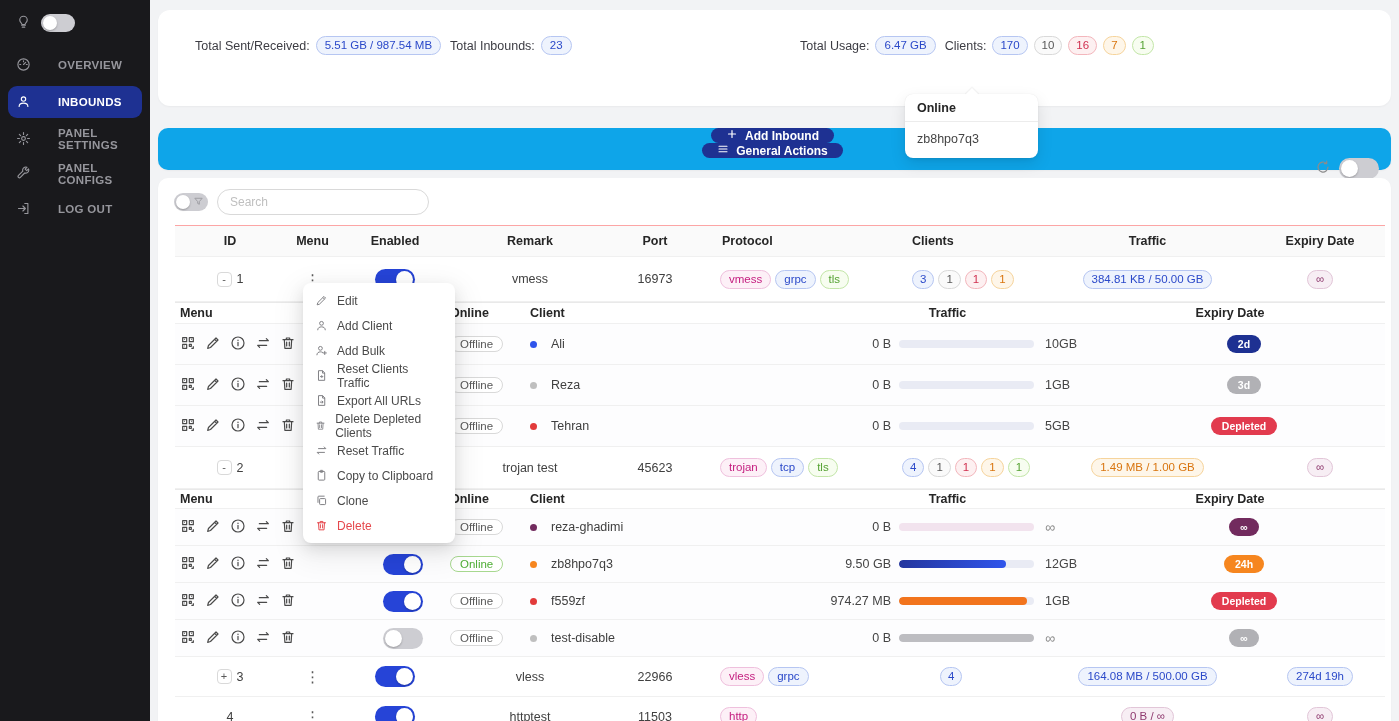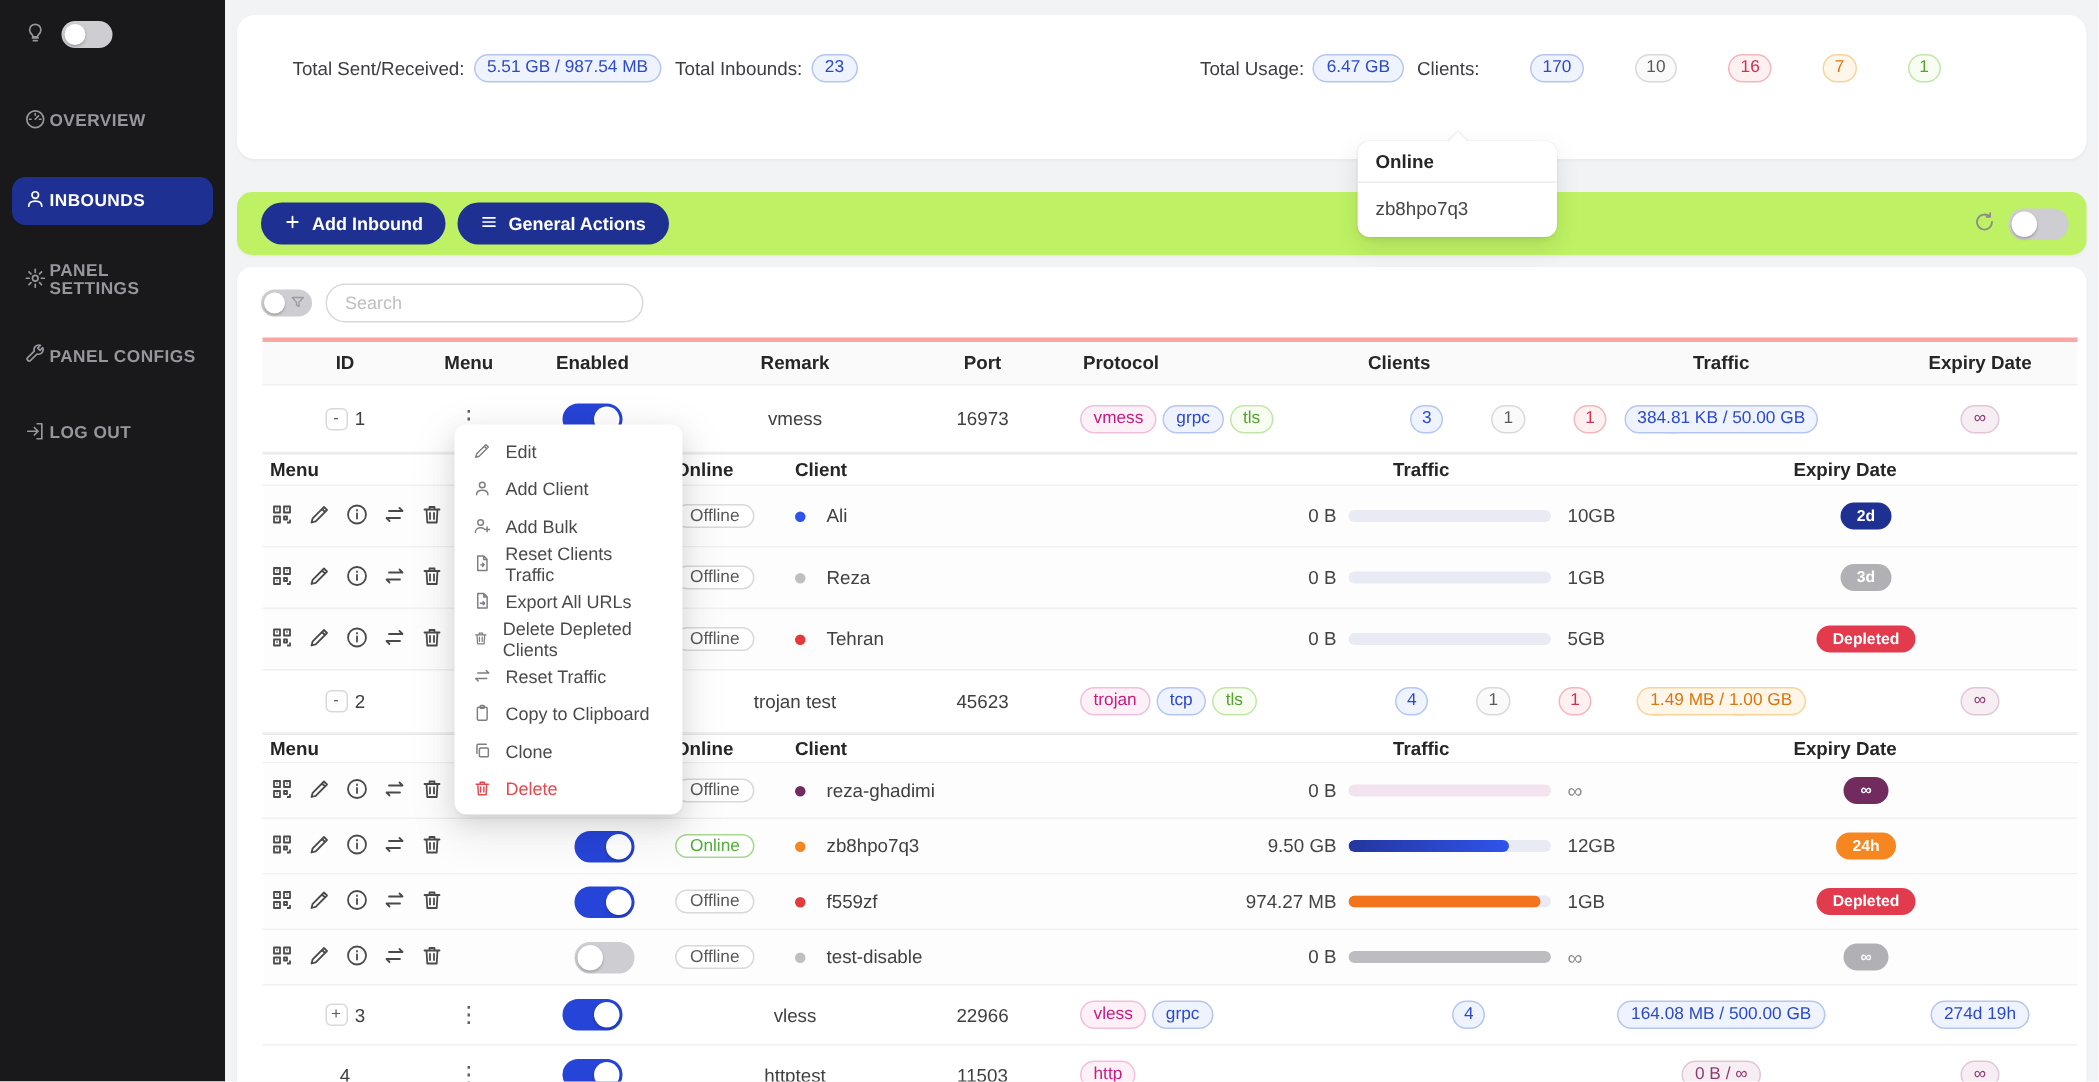--- a/index.html
+++ b/index.html
@@ -3,21 +3,21 @@
 <meta charset="utf-8">
 <style>
   * { box-sizing: border-box; margin: 0; padding: 0; }
   html,body { width:1399px; height:721px; overflow:hidden; }
   body { font-family:"Liberation Sans", sans-serif; background:#f2f3f5; color:#404040; position:relative; font-size:13px; }
   svg.ic { width:15px; height:15px; flex:none; }
 
   
   .sb { position:absolute; left:0; top:0; bottom:0; width:150px; background:#19191c; padding-top:8px; z-index:5; }
   .sb-top { display:flex; align-items:center; gap:10px; padding:6px 16px 12px; color:#96969c; }
-  .sb-item { display:flex; align-items:center; gap:2px; height:28px; margin:23px 8px; padding:0 8px; border-radius:9px;
+  .sb-item { display:flex; align-items:center; gap:27px; height:28px; margin:7px 8px; padding:0 8px; border-radius:9px;
              color:#96969c; font-size:11.5px; font-weight:700; letter-spacing:.3px; cursor:pointer; }
   .sb-item.active { background:#1e3192; color:#fff; height:32px; }
 
   
   .sw { display:inline-block; width:40px; height:21px; border-radius:11px; background:#2644d7; position:relative; flex:none; cursor:pointer; }
   .sw::after { content:""; position:absolute; top:2px; left:21px; width:17px; height:17px; border-radius:50%; background:#fff; box-shadow:0 1px 2px rgba(0,0,0,.25); }
   .sw.off { background:#cdcdd2; }
   .sw.off::after { left:2px; }
   .sw.sm { width:34px; height:18px; }
   .sw.sm::after { width:14px; height:14px; left:18px; }
@@ -27,21 +27,21 @@
   
   .tag { display:inline-flex; align-items:center; justify-content:center; border:1px solid; border-radius:11px;
          padding:1px 8px; font-size:11.5px; line-height:15px; white-space:nowrap; }
   .tg-blue   { background:#eef3fd; border-color:#b6c6f2; color:#2b49c9; }
   .tg-pink   { background:#fdf0f7; border-color:#efc0dd; color:#c41d7f; }
   .tg-green  { background:#f7fdf0; border-color:#c3e6a8; color:#55a233; }
   .tg-red    { background:#fdf0f1; border-color:#f3b6bc; color:#d03050; }
   .tg-orange { background:#fef6e9; border-color:#f6d49c; color:#d9750f; }
   .tg-default{ background:#fafafa; border-color:#d9d9d9; color:#595959; }
   .tg-pinkmuted { background:#f7eef4; border-color:#e2c6d8; color:#8f3a6f; }
-  .cnt { min-width:10px; padding:1px 7px; border-radius:10px;margin-left:28px; }
+  .cnt { min-width:10px; padding:1px 7px; border-radius:10px; }
   .bdg { display:inline-block; min-width:18px; text-align:center; border-radius:11px; padding:3px 11px;
          font-size:10.5px; font-weight:700; color:#fff; line-height:12px; white-space:nowrap;margin-left:28px; }
   .b-navy{background:#1e3192;} .b-gray{background:#b1b1b5;} .b-red{background:#e23b4e;}
   .b-orange{background:#f6861f;} .b-plum{background:#722b5e;}
   .stat-pill { border:1px solid #d9d9d9; border-radius:11px; padding:1px 9px; font-size:11.5px; color:#595959; background:#fff; white-space:nowrap; }
   .stat-pill.on { border-color:#a7d88f; color:#4fae36; }
 
   
   .topcard { position:absolute; left:158px; right:8px; top:10px; height:96px; background:#fff; border-radius:12px;
              box-shadow:0 1px 2px rgba(0,0,0,.04); }
@@ -50,37 +50,37 @@
   .stat-row { display:flex; align-items:center; gap:6px; height:19px; font-size:12.5px; color:#3c3c43; }
 
   
   .pop { position:absolute; left:905px; top:94px; width:133px; background:#fff; border-radius:8px; z-index:40;
          box-shadow:0 3px 6px -4px rgba(0,0,0,.14), 0 6px 16px rgba(0,0,0,.10), 0 0 1px rgba(0,0,0,.12); }
   .pop-arrow { position:absolute; top:-4px; left:62px; width:10px; height:10px; background:#fff; transform:rotate(45deg); box-shadow:-1px -1px 1px rgba(0,0,0,.05); }
   .pop-title { padding:7px 12px 6px; font-size:12.5px; font-weight:700; color:#262626; border-bottom:1px solid #ececec; }
   .pop-body { padding:10px 12px 12px; font-size:12.5px; color:#444; }
 
   
-  .card1 { position:absolute; left:158px; right:8px; top:128px; height:42px; background:#bef264; border-radius:10px;
-           box-shadow:0 1px 2px rgba(0,0,0,.04); display:flex; align-items:center; padding:0 12px 0 16px; }
+  .card1 { position:absolute; left:158px; right:8px; top:128px; height:42px; background:#0ea5e9; border-radius:10px;
+           box-shadow:0 1px 2px rgba(0,0,0,.04); display:flex; align-items:center; padding:0 12px 0 16px;flex-direction:column; }
   .btn-navy { display:inline-flex; align-items:center; gap:7px; background:#1e3192; color:#fff; border:none; cursor:pointer;
               border-radius:14px; height:28px; padding:0 15px; font-size:12px; font-weight:700; font-family:inherit; margin-right:8px; }
   .card1-right { margin-left:auto; display:flex; align-items:center; gap:8px; color:#8c8c8c; }
 
   
   .card2 { position:absolute; left:158px; right:8px; top:178px; height:600px; background:#fff; border-radius:10px;
            box-shadow:0 1px 2px rgba(0,0,0,.04); }
   .search-row { display:flex; align-items:center; gap:9px; height:47px; padding:0 16px; }
   .search-input { width:212px; height:26px; border:1px solid #d9d9d9; border-radius:13px; padding:0 12px;
                   font-size:12px; color:#404040; outline:none; font-family:inherit; }
   .search-input::placeholder { color:#bfbfbf; }
 
   .tbl { margin-left:17px; width:1210px; }
   .trow { display:flex; align-items:center; border-bottom:1px solid #f0f0f0; }
-  .thead { background:#fafafa; border-top:3px solid #fca5a5; height:32px; }
+  .thead { background:#fafafa; border-top:1px solid #fca5a5; height:32px; }
   .thead .cell { font-weight:700; color:#262626; }
   .r-in { height:45px; } .r-in2 { height:42px; }
   .r-exphead { height:22px; border-top:1px solid #e9e9e9; border-bottom:1px solid #f0f0f0; }
   .r-exphead .cell { font-weight:700; color:#262626; }
   .r-exphead2 { height:20px; }
   .r-cl { height:41px; background:#fdfdfe; }
   .r-cl2 { height:37px; }
   .r-in3 { height:40px; }
   .cell { display:flex; align-items:center; justify-content:center; font-size:12.5px; color:#404040; flex:none; gap:5px; }
   .L { justify-content:flex-start; }

